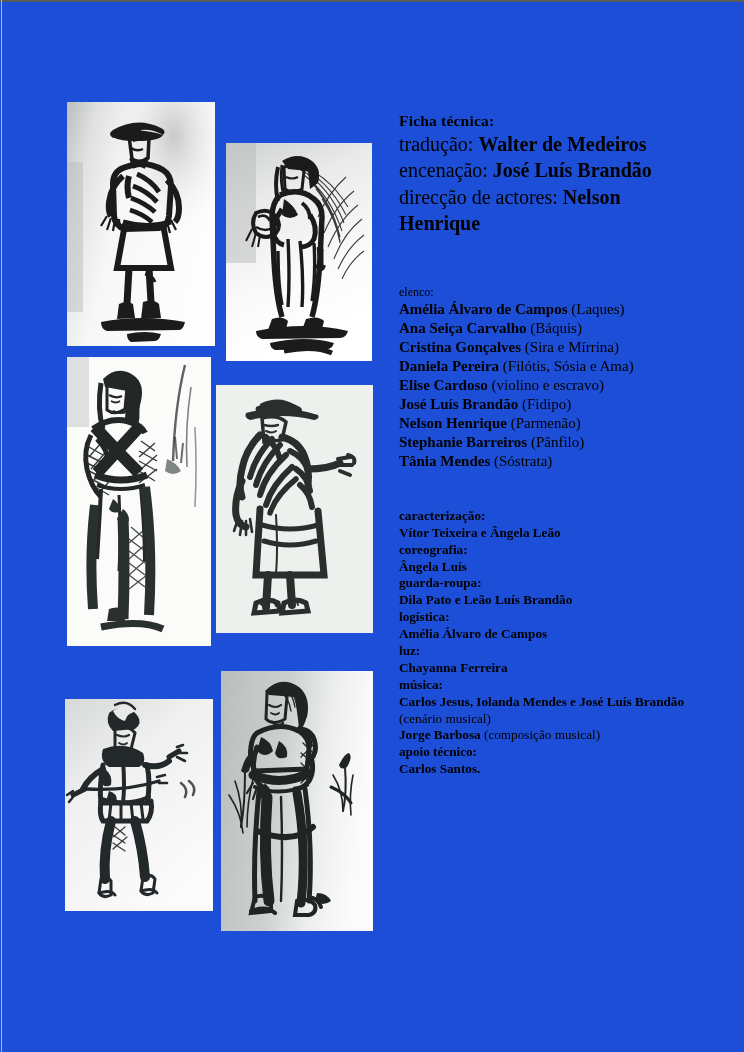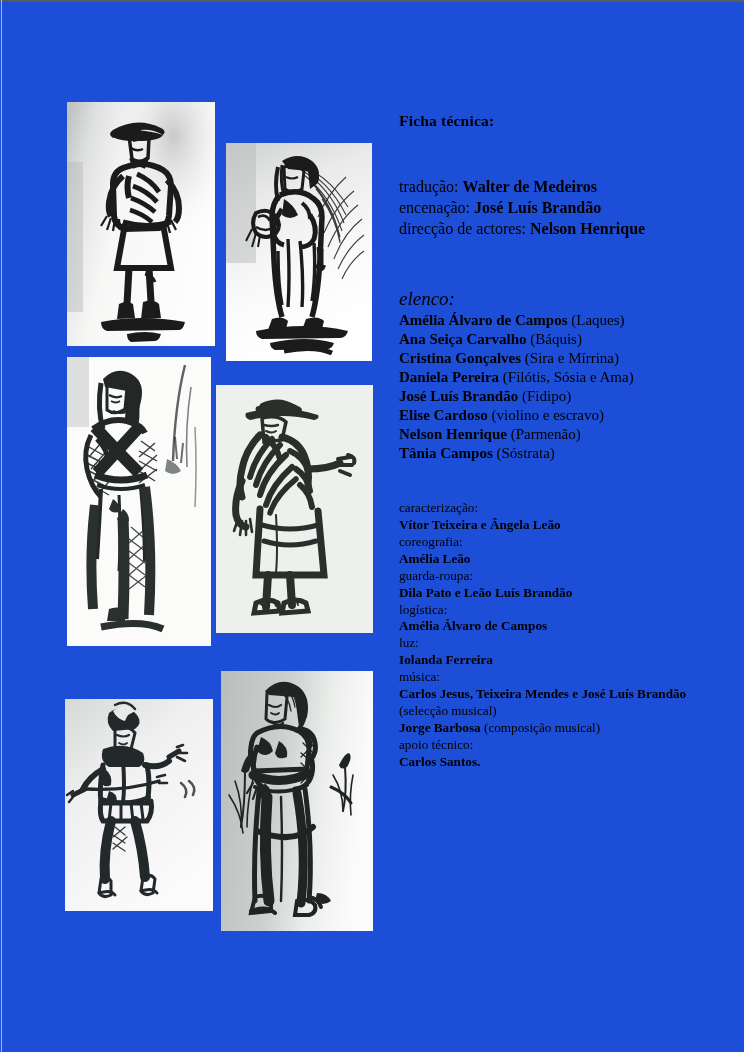--- a/index.html
+++ b/index.html
@@ -55,48 +55,46 @@
   .fichа-title,
   .ficha-title {
     font-weight: bold;
     font-size: 15.5px;
     letter-spacing: .2px;
     margin: 0;
     line-height: 1.2;
   }
 
   .block-credits-head {
-    margin-top: 45px;
-    font-size: 16px;
+    font-size: 20px;
     line-height: 1.33;
   }
   .credit-line { white-space: normal; }
   .credit-label { font-weight: normal; }
   .credit-value { font-weight: bold; }
 
   .block-cast {
     margin-top: 48px;
     font-size: 15px;
     line-height: 1.265;
   }
   .cast-label {
     font-weight: normal;
-    font-size: 19px;
-    font-style: italic;
+    font-size: 12px;
   }
   .cast-line { white-space: nowrap; }
   .cast-name { font-weight: bold; }
   .cast-role { font-weight: normal; }
 
   .block-tech {
     margin-top: 37px;
     font-size: 13.2px;
     line-height: 1.28;
   }
-  .tech-label { font-weight: normal; }
+  .tech-label { font-weight: bold; }
   .tech-value { font-weight: bold; }
   .tech-note  { font-weight: normal; }
   .tech-group { margin: 0; }
   .indent-sm  { padding-left: 5px; }
 </style>
 </head>
 <body>
 
 <div class="page">
 
@@ -500,72 +498,76 @@
       </div>
       <div class="cast-line">
         <span class="cast-name">Cristina Gonçalves</span>
         <span class="cast-role">(Sira e Mírrina)</span>
       </div>
       <div class="cast-line">
         <span class="cast-name">Daniela Pereira</span>
         <span class="cast-role">(Filótis, Sósia e Ama)</span>
       </div>
       <div class="cast-line">
+        <span class="cast-name">Elise Cardoso</span>
+        <span class="cast-role">(violino e escravo)</span>
+      </div>
+      <div class="cast-line">
         <span class="cast-name">José Luís Brandão</span>
         <span class="cast-role">(Fidipo)</span>
       </div>
       <div class="cast-line">
-        <span class="cast-name">Elise Cardoso</span>
-        <span class="cast-role">(violino e escravo)</span>
-      </div>
-      <div class="cast-line">
         <span class="cast-name">Nelson Henrique</span>
         <span class="cast-role">(Parmenão)</span>
       </div>
       <div class="cast-line">
-        <span class="cast-name">Tânia Campos</span>
+        <span class="cast-name">Stephanie Barreiros</span>
+        <span class="cast-role">(Pânfilo)</span>
+      </div>
+      <div class="cast-line">
+        <span class="cast-name">Tânia Mendes</span>
         <span class="cast-role">(Sóstrata)</span>
       </div>
     </div>
 
     <div class="block-tech">
 
       <div class="tech-group">
         <div class="tech-label">caracterização:</div>
         <div class="tech-value">Vítor Teixeira e Ângela Leão</div>
       </div>
 
       <div class="tech-group">
       </div>
 
       <div class="tech-group">
         <div class="tech-label">coreografia:</div>
-        <div class="tech-value">Amélia Leão</div>
+        <div class="tech-value">Ângela Luís</div>
       </div>
 
       <div class="tech-group">
         <div class="tech-label">guarda-roupa:</div>
         <div class="tech-value">Dila Pato e Leão Luís Brandão</div>
       </div>
 
       <div class="tech-group">
         <div class="tech-label">logística:</div>
         <div class="tech-value">Amélia Álvaro de Campos</div>
       </div>
 
       <div class="tech-group">
         <div class="tech-label">luz:</div>
-        <div class="tech-value">Iolanda Ferreira</div>
+        <div class="tech-value">Chayanna Ferreira</div>
       </div>
 
       <div class="tech-group">
         <div class="tech-label">música:</div>
         <div>
-          <span class="tech-value">Carlos Jesus, Teixeira Mendes e José Luís Brandão</span>
-          <span class="tech-note">(selecção musical)</span>
+          <span class="tech-value">Carlos Jesus, Iolanda Mendes e José Luís Brandão</span>
+          <span class="tech-note">(cenário musical)</span>
         </div>
         <div>
           <span class="tech-value">Jorge Barbosa</span>
           <span class="tech-note">(composição musical)</span>
         </div>
       </div>
 
 
       <div class="tech-group">
         <div class="tech-label">apoio técnico:</div>

